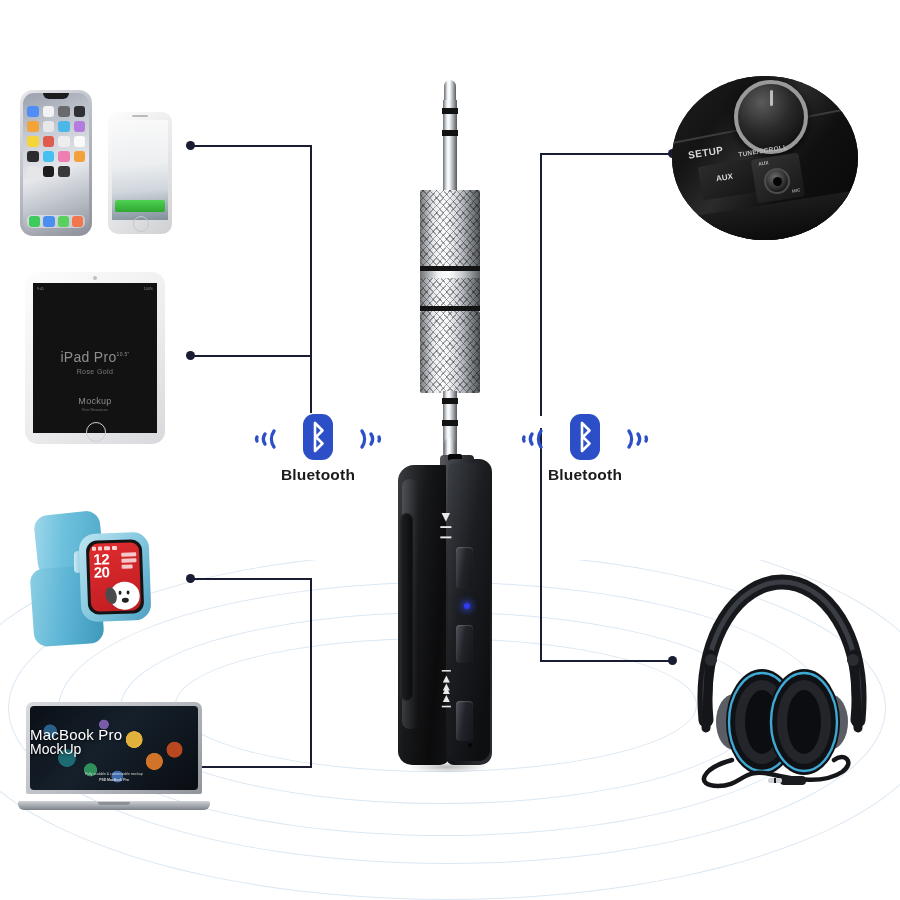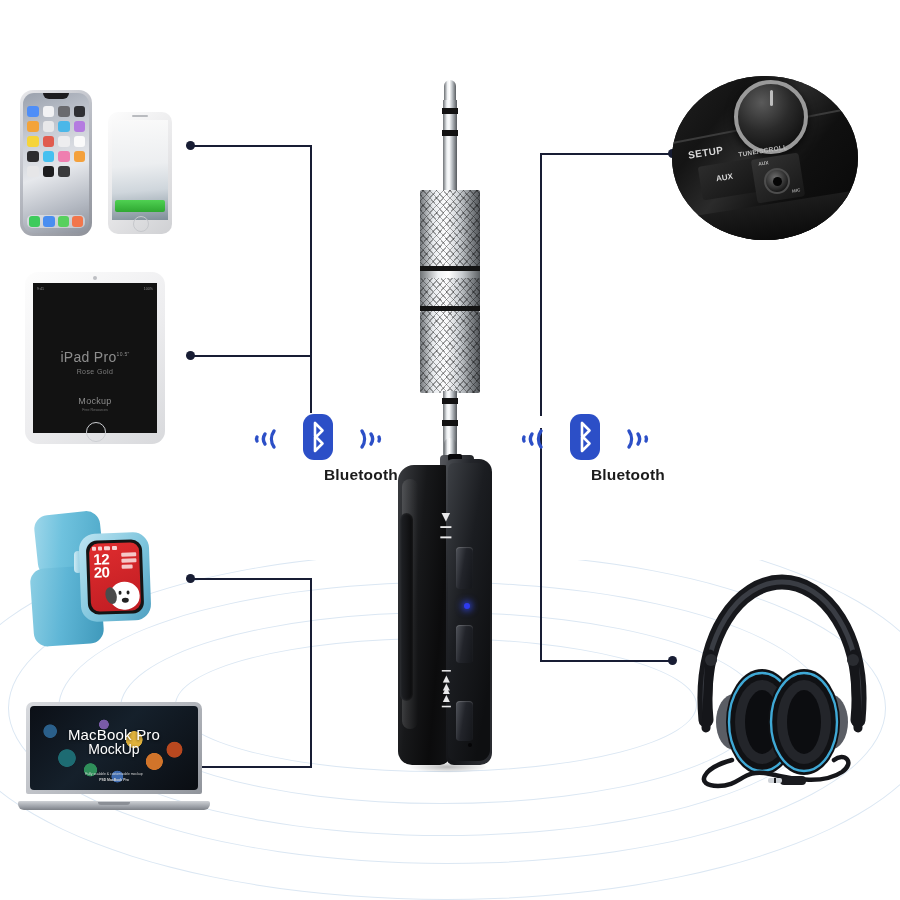--- a/index.html
+++ b/index.html
@@ -11,21 +11,21 @@
   .ripple-layer{position:absolute;left:0;top:560px;width:900px;height:340px;overflow:hidden;}
   .ripple{position:absolute;border:1.4px solid #dbe7f3;border-radius:50%;}
 
   
   .conn{position:absolute;}
   .conn .seg-h{position:absolute;height:2px;background:#181d34;}
   .conn .seg-v{position:absolute;width:2px;background:#181d34;}
   .conn .dot{position:absolute;width:9px;height:9px;border-radius:50%;background:#181d34;}
 
   
-  .bt-group{position:absolute;width:160px;text-align:right;}
+  .bt-group{position:absolute;width:160px;text-align:center;}
   .bt-row{position:relative;height:52px;}
   .bt-badge{position:absolute;left:50%;margin-left:-15px;top:2px;
             width:30px;height:46px;border-radius:11px;background:#2c4fc7;}
   .bt-badge svg{position:absolute;left:5px;top:7px;}
   .bt-waves{position:absolute;top:12px;width:36px;height:30px;}
   .bt-waves.left{left:6px;}
   .bt-waves.right{right:6px;}
   .bt-label{font-size:15.5px;font-weight:700;color:#1b1b1b;letter-spacing:.2px;
             margin-top:2px;}
 
@@ -113,21 +113,21 @@
   .macbook .scr{width:100%;height:100%;border-radius:4px;position:relative;overflow:hidden;
     background:radial-gradient(circle at 22% 62%,#1d6b72 0 6%,transparent 6.5%),
                radial-gradient(circle at 36% 76%,#2f8f5a 0 5%,transparent 5.5%),
                radial-gradient(circle at 62% 40%,#e0b23c 0 7%,transparent 7.5%),
                radial-gradient(circle at 74% 66%,#d1742a 0 6%,transparent 6.5%),
                radial-gradient(circle at 86% 52%,#b8481f 0 5%,transparent 5.5%),
                radial-gradient(circle at 52% 84%,#3e6bb0 0 5%,transparent 5.5%),
                radial-gradient(circle at 12% 30%,#2a5f8a 0 4%,transparent 4.5%),
                radial-gradient(circle at 44% 22%,#7a5ba8 0 4%,transparent 4.5%),
                linear-gradient(135deg,#0b0f16,#15202b 45%,#0a0d12);}
-  .macbook .mtext{position:absolute;left:0;right:0;top:24%;text-align:center;color:#fff;
+  .macbook .mtext{position:absolute;left:0;right:0;top:24%;text-align:left;color:#fff;
     text-shadow:0 1px 3px rgba(0,0,0,.7);}
   .macbook .m1{font-size:15px;font-weight:400;letter-spacing:.2px;}
   .macbook .m2{font-size:14px;font-weight:400;margin-top:-2px;}
   .macbook .msub{position:absolute;left:0;right:0;bottom:9%;text-align:center;color:#d6d6d6;}
   .macbook .m3{font-size:3.4px;} .macbook .m4{font-size:3.4px;font-weight:700;margin-top:2px;}
   .macbook .base{position:absolute;left:0;bottom:0;width:192px;height:9px;border-radius:2px 2px 6px 6px;
     background:linear-gradient(180deg,#cfd2d6,#9ea2a9 60%,#7d8187);}
   .macbook .notchbase{position:absolute;left:50%;margin-left:-16px;bottom:5px;width:32px;height:3px;
     border-radius:0 0 4px 4px;background:#8b8f96;}
 

